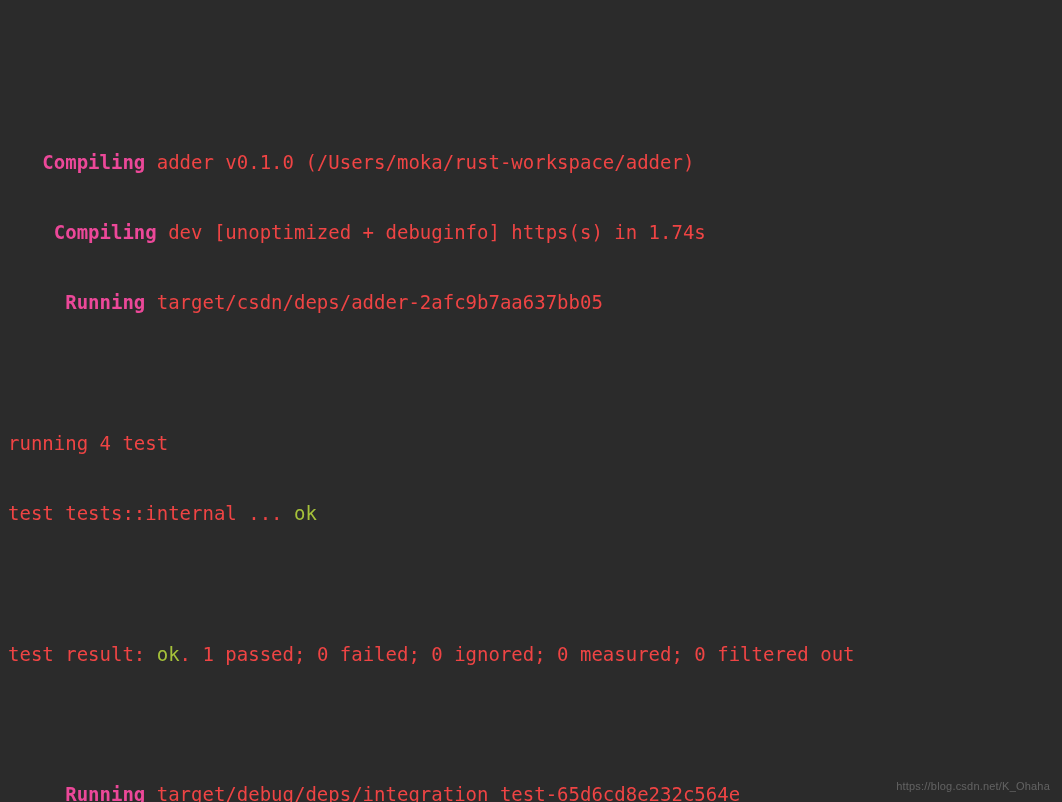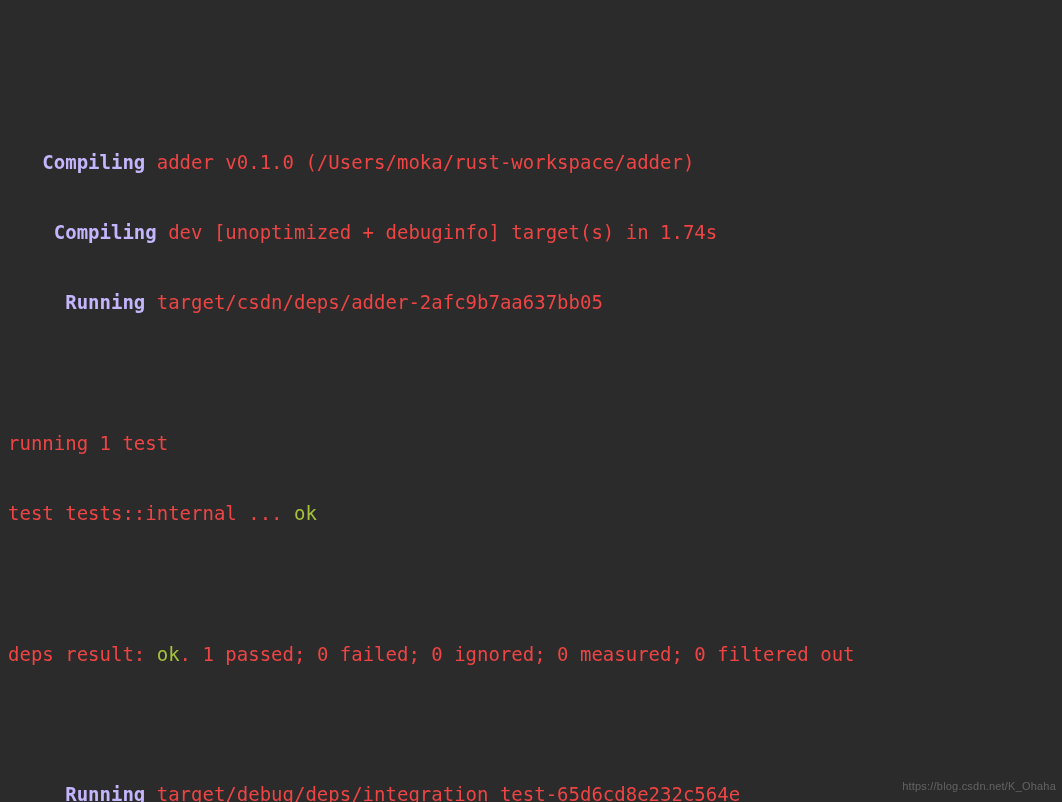--- a/index.html
+++ b/index.html
@@ -16,52 +16,52 @@
     padding: 4px 8px;
     width: 1062px;
     height: 802px;
     overflow: hidden;
     white-space: pre;
   }
   .line {
     display: block;
   }
   .green {
-    color: #c4b5fd;
+    color: #ec4899;
     font-weight: bold;
   }
   .ok {
     color: #a6c23a;
   }
   .text {
     color: #ef4444;
   }
   .watermark {
     position: absolute;
-    right: 6px;
+    right: 12px;
     bottom: 6px;
     font-size: 11px;
     color: rgba(200,200,200,0.35);
     font-family: sans-serif;
     letter-spacing: 0.2px;
   }
 </style>
 </head>
 <body>
 
 
 
 <div class="line"><span class="text">   </span><span class="green">Compiling</span><span class="text"> adder v0.1.0 (/Users/moka/rust-workspace/adder)</span></div>
-<div class="line"><span class="text">    </span><span class="green">Compiling</span><span class="text"> dev [unoptimized + debuginfo] target(s) in 1.74s</span></div>
+<div class="line"><span class="text">    </span><span class="green">Compiling</span><span class="text"> dev [unoptimized + debuginfo] https(s) in 1.74s</span></div>
 <div class="line"><span class="text">     </span><span class="green">Running</span><span class="text"> target/csdn/deps/adder-2afc9b7aa637bb05</span></div>
 <div class="line"> </div>
-<div class="line"><span class="text">running 1 test</span></div>
+<div class="line"><span class="text">running 4 test</span></div>
 <div class="line"><span class="text">test tests::internal ... </span><span class="ok">ok</span></div>
 <div class="line"> </div>
-<div class="line"><span class="text">deps result: </span><span class="ok">ok</span><span class="text">. 1 passed; 0 failed; 0 ignored; 0 measured; 0 filtered out</span></div>
+<div class="line"><span class="text">test result: </span><span class="ok">ok</span><span class="text">. 1 passed; 0 failed; 0 ignored; 0 measured; 0 filtered out</span></div>
 <div class="line"> </div>
 <div class="line"><span class="text">     </span><span class="green">Running</span><span class="text"> target/debug/deps/integration_test-65d6cd8e232c564e</span></div>
 
 
 
 
 
 
 
 

